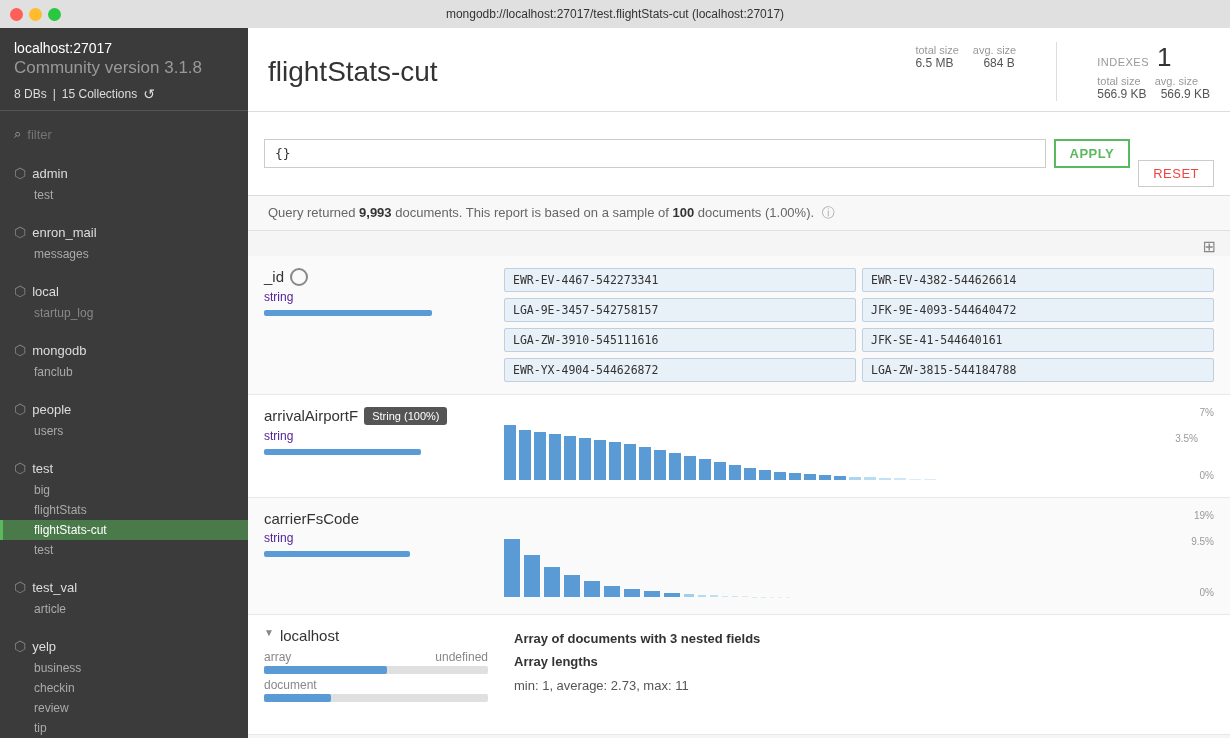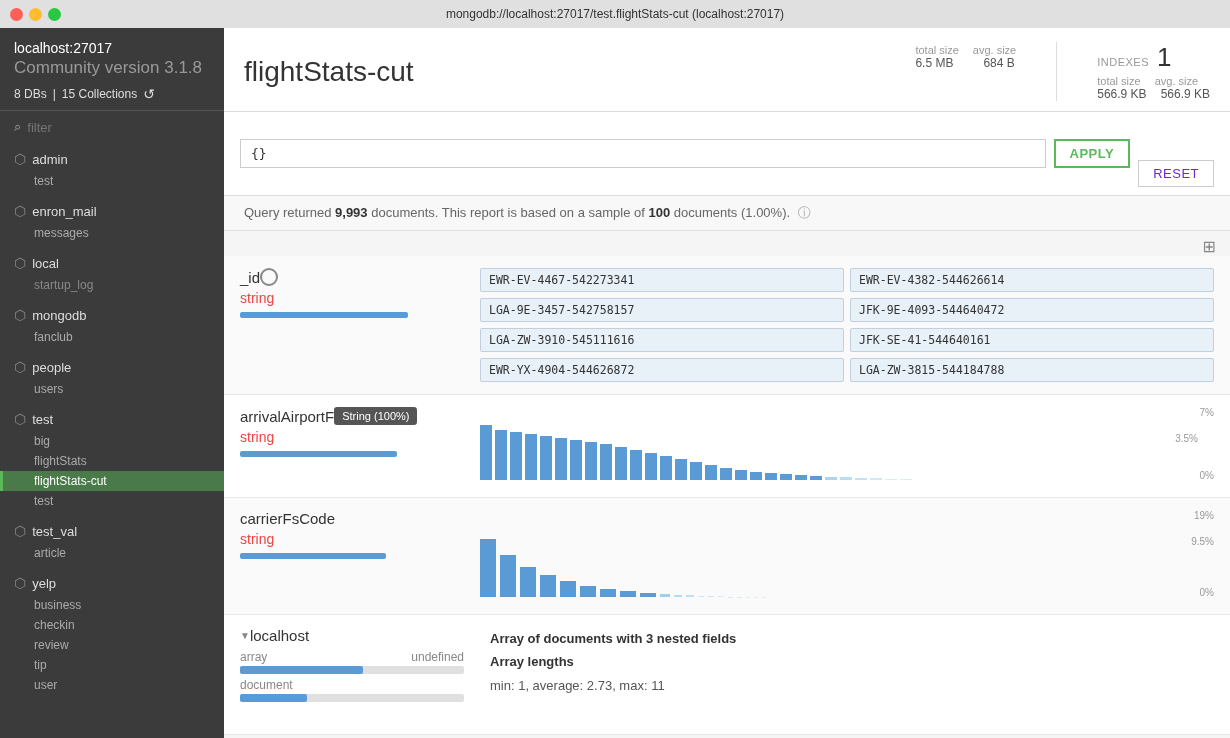--- a/index.html
+++ b/index.html
@@ -20,28 +20,29 @@
     .wc { width: 13px; height: 13px; border-radius: 50%; }
     .wc-close { background: #ff5f57; }
     .wc-min { background: #febc2e; }
     .wc-max { background: #28c840; }
 
     
     .app-body { display: flex; flex: 1; overflow: hidden; }
 
     
     .sidebar {
-      width: 224px;
+      width: 248px;
       background: #3b3b3b;
       color: #ccc;
       display: flex;
       flex-direction: column;
       flex-shrink: 0;
       overflow-y: auto;
       font-size: 13px;
+      gap: 7px;
     }
     .sidebar-header {
       padding: 12px 14px 8px;
       border-bottom: 1px solid #555;
     }
     .sidebar-server { color: #fff; font-size: 14px; font-weight: 500; }
     .sidebar-version { color: #999; font-size: 17px; margin-top: 2px; }
     .sidebar-meta { display: flex; align-items: center; gap: 6px; margin-top: 8px; font-size: 12px; color: #bbb; }
     .sidebar-meta span { color: #ddd; }
     .refresh-icon { cursor: pointer; color: #aaa; font-size: 14px; }
@@ -95,21 +96,21 @@
       flex: 1; border: 1px solid #ccc; padding: 6px 10px;
       font-size: 13px; color: #333; outline: none;
       font-family: monospace;
     }
     .btn-apply {
       background: #fff; border: 2px solid #5cb85c; color: #5cb85c;
       padding: 5px 14px; font-size: 13px; font-weight: 600; cursor: pointer;
       letter-spacing: 0.5px;
     }
     .btn-reset {
-      background: #fff; border: 1px solid #ccc; color: #6d28d9;
+      background: #fff; border: 1px solid #ccc; color: #ef4444;
       padding: 5px 14px; font-size: 13px; cursor: pointer;
       letter-spacing: 0.5px;
       margin-top: 40px;
     }
 
     
     .info-bar {
       padding: 8px 20px;
       font-size: 13px; color: #666;
       background: #f8f8f8;
@@ -133,22 +134,22 @@
     .field-row {
       display: flex;
       background: #fff;
       border-bottom: 1px solid #e8e8e8;
       padding: 12px 16px;
       align-items: flex-start;
       min-height: 80px;
     }
     .field-row:nth-child(even) { background: #fafafa; }
     .field-info { width: 240px; flex-shrink: 0; padding-right: 16px; }
-    .field-name { font-size: 15px; color: #333; font-weight: 400; margin-bottom: 4px; display: flex; align-items: center; }
-    .field-type { font-size: 14px; color: #ef4444; }
+    .field-name { font-size: 15px; color: #333; font-weight: 400; margin-bottom: 4px; display: flex; gap: 6px; }
+    .field-type { font-size: 12px; color: #4c1d95; }
     .field-bar-wrap { margin-top: 6px; }
     .field-bar {
       height: 6px; background: #5b9bd5; border-radius: 2px;
     }
     .field-chart { flex: 1; position: relative; min-height: 70px; }
 
     
     .tooltip-badge {
       background: #555; color: #fff; font-size: 11px;
       padding: 3px 8px; border-radius: 3px; white-space: nowrap;

